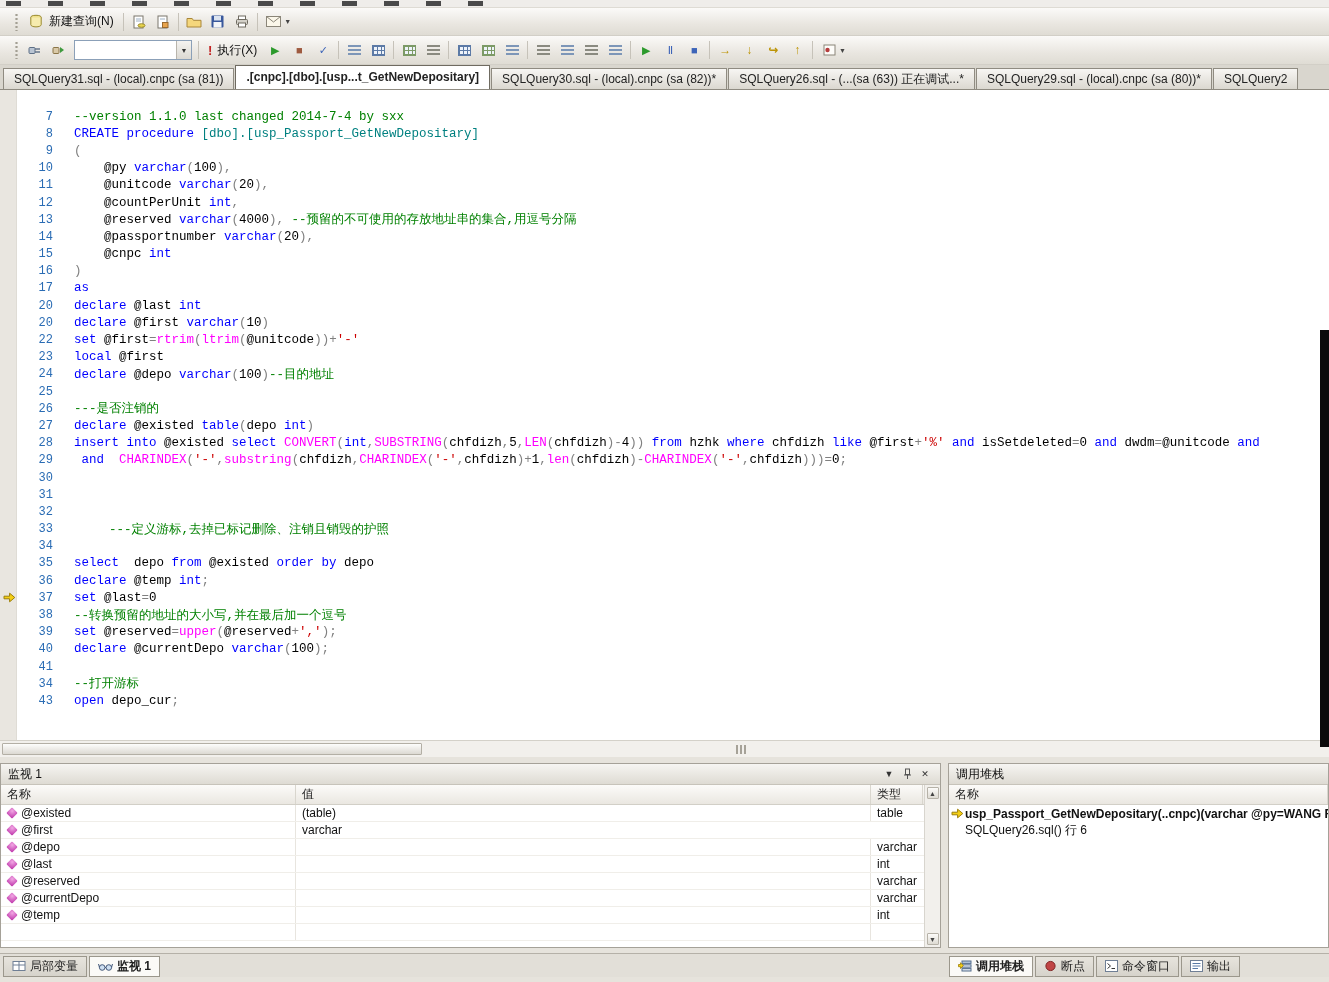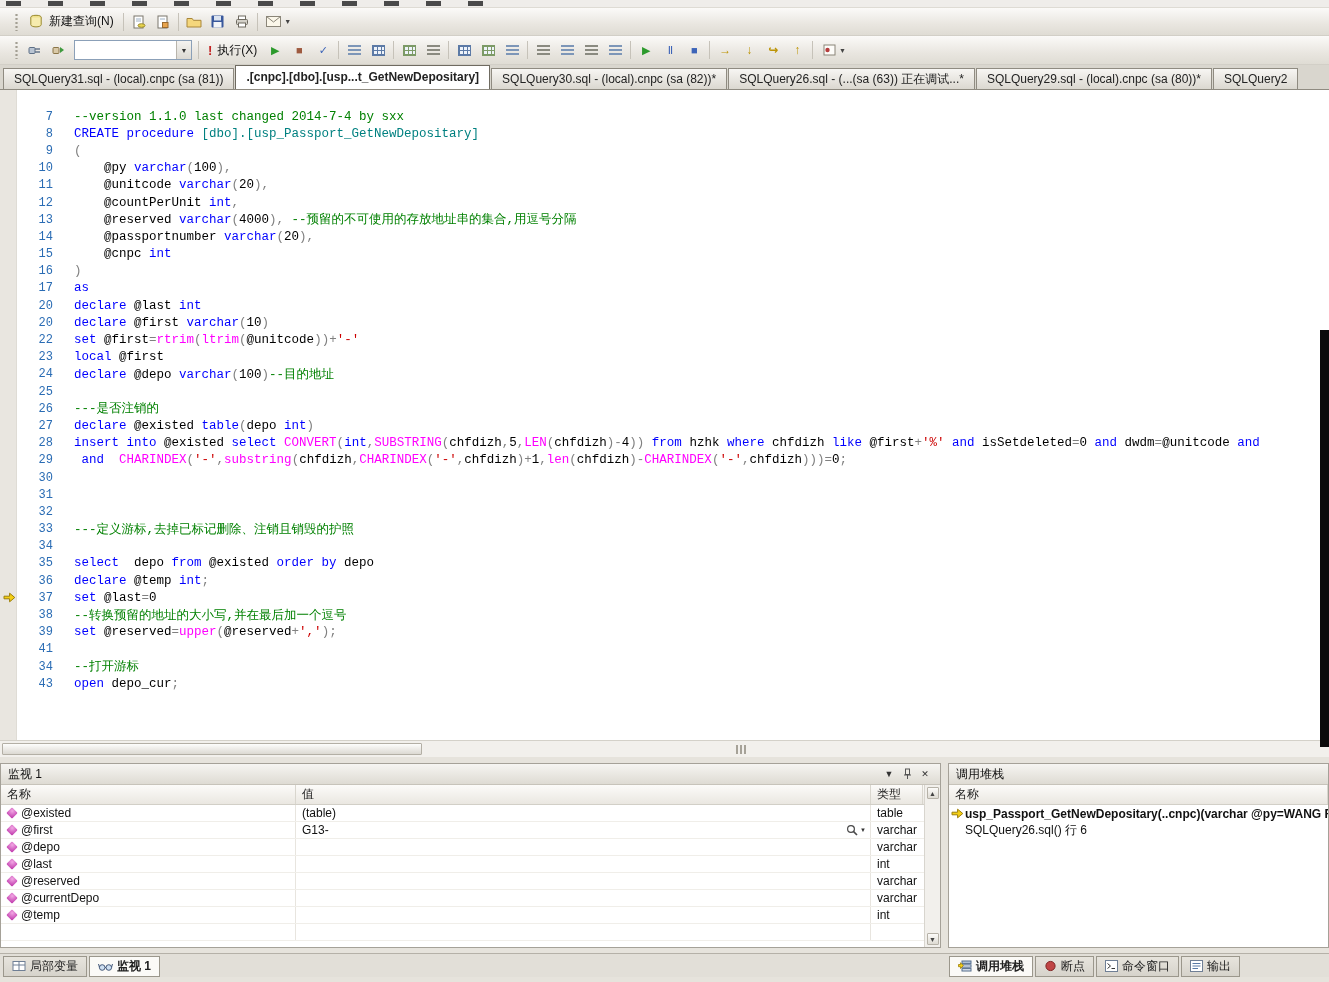--- a/index.html
+++ b/index.html
@@ -281,29 +281,30 @@
       <div class="cl"><div class="m"></div><div class="n">23</div><div class="t"><span style="color: rgb(0, 0, 255);">local</span><span style="color: rgb(0, 0, 0);"> @first</span></div></div>
       <div class="cl"><div class="m"></div><div class="n">24</div><div class="t"><span style="color: rgb(0, 0, 255);">declare</span><span style="color: rgb(0, 0, 0);"> @depo </span><span style="color: rgb(0, 0, 255);">varchar</span><span style="color: rgb(128, 128, 128);">(</span><span style="color: rgb(0, 0, 0);">100</span><span style="color: rgb(128, 128, 128);">)</span><span style="color: rgb(0, 128, 0);">--目的地址</span></div></div>
       <div class="cl"><div class="m"></div><div class="n">25</div><div class="t"></div></div>
       <div class="cl"><div class="m"></div><div class="n">26</div><div class="t"><span style="color: rgb(0, 128, 0);">---是否注销的</span></div></div>
       <div class="cl"><div class="m"></div><div class="n">27</div><div class="t"><span style="color: rgb(0, 0, 255);">declare</span><span style="color: rgb(0, 0, 0);"> @existed </span><span style="color: rgb(0, 0, 255);">table</span><span style="color: rgb(128, 128, 128);">(</span><span style="color: rgb(0, 0, 0);">depo </span><span style="color: rgb(0, 0, 255);">int</span><span style="color: rgb(128, 128, 128);">)</span></div></div>
       <div class="cl"><div class="m"></div><div class="n">28</div><div class="t"><span style="color: rgb(0, 0, 255);">insert</span><span style="color: rgb(0, 0, 0);"> </span><span style="color: rgb(0, 0, 255);">into</span><span style="color: rgb(0, 0, 0);"> @existed </span><span style="color: rgb(0, 0, 255);">select</span><span style="color: rgb(0, 0, 0);"> </span><span style="color: rgb(255, 0, 255);">CONVERT</span><span style="color: rgb(128, 128, 128);">(</span><span style="color: rgb(0, 0, 255);">int</span><span style="color: rgb(128, 128, 128);">,</span><span style="color: rgb(255, 0, 255);">SUBSTRING</span><span style="color: rgb(128, 128, 128);">(</span><span style="color: rgb(0, 0, 0);">chfdizh</span><span style="color: rgb(128, 128, 128);">,</span><span style="color: rgb(0, 0, 0);">5</span><span style="color: rgb(128, 128, 128);">,</span><span style="color: rgb(255, 0, 255);">LEN</span><span style="color: rgb(128, 128, 128);">(</span><span style="color: rgb(0, 0, 0);">chfdizh</span><span style="color: rgb(128, 128, 128);">)-</span><span style="color: rgb(0, 0, 0);">4</span><span style="color: rgb(128, 128, 128);">))</span><span style="color: rgb(0, 0, 0);"> </span><span style="color: rgb(0, 0, 255);">from</span><span style="color: rgb(0, 0, 0);"> hzhk </span><span style="color: rgb(0, 0, 255);">where</span><span style="color: rgb(0, 0, 0);"> chfdizh </span><span style="color: rgb(0, 0, 255);">like</span><span style="color: rgb(0, 0, 0);"> @first</span><span style="color: rgb(128, 128, 128);">+</span><span style="color: rgb(204, 0, 0);">'%'</span><span style="color: rgb(0, 0, 0);"> </span><span style="color: rgb(0, 0, 255);">and</span><span style="color: rgb(0, 0, 0);"> isSetdeleted</span><span style="color: rgb(128, 128, 128);">=</span><span style="color: rgb(0, 0, 0);">0 </span><span style="color: rgb(0, 0, 255);">and</span><span style="color: rgb(0, 0, 0);"> dwdm</span><span style="color: rgb(128, 128, 128);">=</span><span style="color: rgb(0, 0, 0);">@unitcode</span><span style="color: rgb(0, 0, 0);"> </span><span style="color: rgb(0, 0, 255);">and</span></div></div>
       <div class="cl"><div class="m"></div><div class="n">29</div><div class="t"><span style="color: rgb(0, 0, 0);"> </span><span style="color: rgb(0, 0, 255);">and</span><span style="color: rgb(0, 0, 0);">  </span><span style="color: rgb(255, 0, 255);">CHARINDEX</span><span style="color: rgb(128, 128, 128);">(</span><span style="color: rgb(204, 0, 0);">'-'</span><span style="color: rgb(128, 128, 128);">,</span><span style="color: rgb(255, 0, 255);">substring</span><span style="color: rgb(128, 128, 128);">(</span><span style="color: rgb(0, 0, 0);">chfdizh</span><span style="color: rgb(128, 128, 128);">,</span><span style="color: rgb(255, 0, 255);">CHARINDEX</span><span style="color: rgb(128, 128, 128);">(</span><span style="color: rgb(204, 0, 0);">'-'</span><span style="color: rgb(128, 128, 128);">,</span><span style="color: rgb(0, 0, 0);">chfdizh</span><span style="color: rgb(128, 128, 128);">)+</span><span style="color: rgb(0, 0, 0);">1</span><span style="color: rgb(128, 128, 128);">,</span><span style="color: rgb(255, 0, 255);">len</span><span style="color: rgb(128, 128, 128);">(</span><span style="color: rgb(0, 0, 0);">chfdizh</span><span style="color: rgb(128, 128, 128);">)-</span><span style="color: rgb(255, 0, 255);">CHARINDEX</span><span style="color: rgb(128, 128, 128);">(</span><span style="color: rgb(204, 0, 0);">'-'</span><span style="color: rgb(128, 128, 128);">,</span><span style="color: rgb(0, 0, 0);">chfdizh</span><span style="color: rgb(128, 128, 128);">)))=</span><span style="color: rgb(0, 0, 0);">0</span><span style="color: rgb(128, 128, 128);">;</span></div></div>
       <div class="cl"><div class="m"></div><div class="n">30</div><div class="t"></div></div>
       <div class="cl"><div class="m"></div><div class="n">31</div><div class="t"></div></div>
       <div class="cl"><div class="m"></div><div class="n">32</div><div class="t"></div></div>
-      <div class="cl"><div class="m"></div><div class="n">33</div><div class="t"><span style="color: rgb(0, 128, 0);">---定义游标,去掉已标记删除、注销且销毁的护照</span></div></div>
+      <div class="cl"><div class="m"></div><div class="n">33</div><div class="t"><span style="color: rgb(0, 128, 0); margin-left: 35px;">---定义游标,去掉已标记删除、注销且销毁的护照</span></div></div>
       <div class="cl"><div class="m"></div><div class="n">34</div></div>
       <div class="cl"><div class="m"></div><div class="n">35</div><div class="t"><span style="color: rgb(0, 0, 255);">select</span><span style="color: rgb(0, 0, 0);">  depo </span><span style="color: rgb(0, 0, 255);">from</span><span style="color: rgb(0, 0, 0);"> @existed </span><span style="color: rgb(0, 0, 255);">order</span><span style="color: rgb(0, 0, 0);"> </span><span style="color: rgb(0, 0, 255);">by</span><span style="color: rgb(0, 0, 0);"> depo</span></div></div>
       <div class="cl"><div class="m"></div><div class="n">36</div><div class="t"><span style="color: rgb(0, 0, 255);">declare</span><span style="color: rgb(0, 0, 0);"> @temp </span><span style="color: rgb(0, 0, 255);">int</span><span style="color: rgb(128, 128, 128);">;</span></div></div>
       <div class="cl"><div class="m"><svg width="13" height="11" viewBox="0 0 13 11">
             <path d="M1 4.2h5.6V1.2l5.2 4.3-5.2 4.3V6.8H1z" fill="#f4cf16" stroke="#9c7e08" stroke-width="1"></path>
           </svg></div><div class="n">37</div><div class="t"><span style="color: rgb(0, 0, 255);">set</span><span style="color: rgb(0, 0, 0);"> @last</span><span style="color: rgb(128, 128, 128);">=</span><span style="color: rgb(0, 0, 0);">0</span></div></div>
       <div class="cl"><div class="m"></div><div class="n">38</div><div class="t"><span style="color: rgb(0, 128, 0);">--转换预留的地址的大小写,并在最后加一个逗号</span></div></div>
       <div class="cl"><div class="m"></div><div class="n">39</div><div class="t"><span style="color: rgb(0, 0, 255);">set</span><span style="color: rgb(0, 0, 0);"> @reserved</span><span style="color: rgb(128, 128, 128);">=</span><span style="color: rgb(255, 0, 255);">upper</span><span style="color: rgb(128, 128, 128);">(</span><span style="color: rgb(0, 0, 0);">@reserved</span><span style="color: rgb(128, 128, 128);">+</span><span style="color: rgb(204, 0, 0);">','</span><span style="color: rgb(128, 128, 128);">);</span></div></div>
+      <div class="cl"><div class="m"></div><div class="n">40</div><div class="t"><span style="color: rgb(0, 0, 255);">declare</span><span style="color: rgb(0, 0, 0);"> @currentDepo </span><span style="color: rgb(0, 0, 255);">varchar</span><span style="color: rgb(128, 128, 128);">(</span><span style="color: rgb(0, 0, 0);">100</span><span style="color: rgb(128, 128, 128);">);</span></div></div>
       <div class="cl"><div class="m"></div><div class="n">41</div><div class="t"></div></div>
       <div class="cl"><div class="m"></div><div class="n">34</div><div class="t"><span style="color: rgb(0, 128, 0);">--打开游标</span></div></div>
       <div class="cl"><div class="m"></div><div class="n">43</div><div class="t"><span style="color: rgb(0, 0, 255);">open</span><span style="color: rgb(0, 0, 0);"> depo_cur</span><span style="color: rgb(128, 128, 128);">;</span></div></div>
     </div>
 </div>
 
 <div class="abs" id="hscroll">
   <span class="hthumb"></span>
   <span class="gripc">
       <i></i>
@@ -340,27 +341,20 @@
           <span>@existed</span>
         </div>
         <div class="gc c-val">(table)</div>
         <div class="gc c-type">table</div>
       </div>
       <div class="grow">
         <div class="gc c-name">
           <span class="vardot"></span>
           <span>@first</span>
         </div>
-        <div class="gc c-val">G13-<span class="mag">
-            <svg width="13" height="12" viewBox="0 0 13 12">
-              <circle cx="5" cy="5" r="3.4" fill="none" stroke="#4a4a4a" stroke-width="1.2"></circle>
-              <line x1="7.6" y1="7.6" x2="11" y2="11" stroke="#4a4a4a" stroke-width="1.6"></line>
-            </svg>
-            <i class="magchev">▼</i>
-          </span></div>
         <div class="gc c-type">varchar</div>
       </div>
       <div class="grow">
         <div class="gc c-name">
           <span class="vardot"></span>
           <span>@depo</span>
         </div>
         <div class="gc c-val"></div>
         <div class="gc c-type">varchar</div>
       </div>

